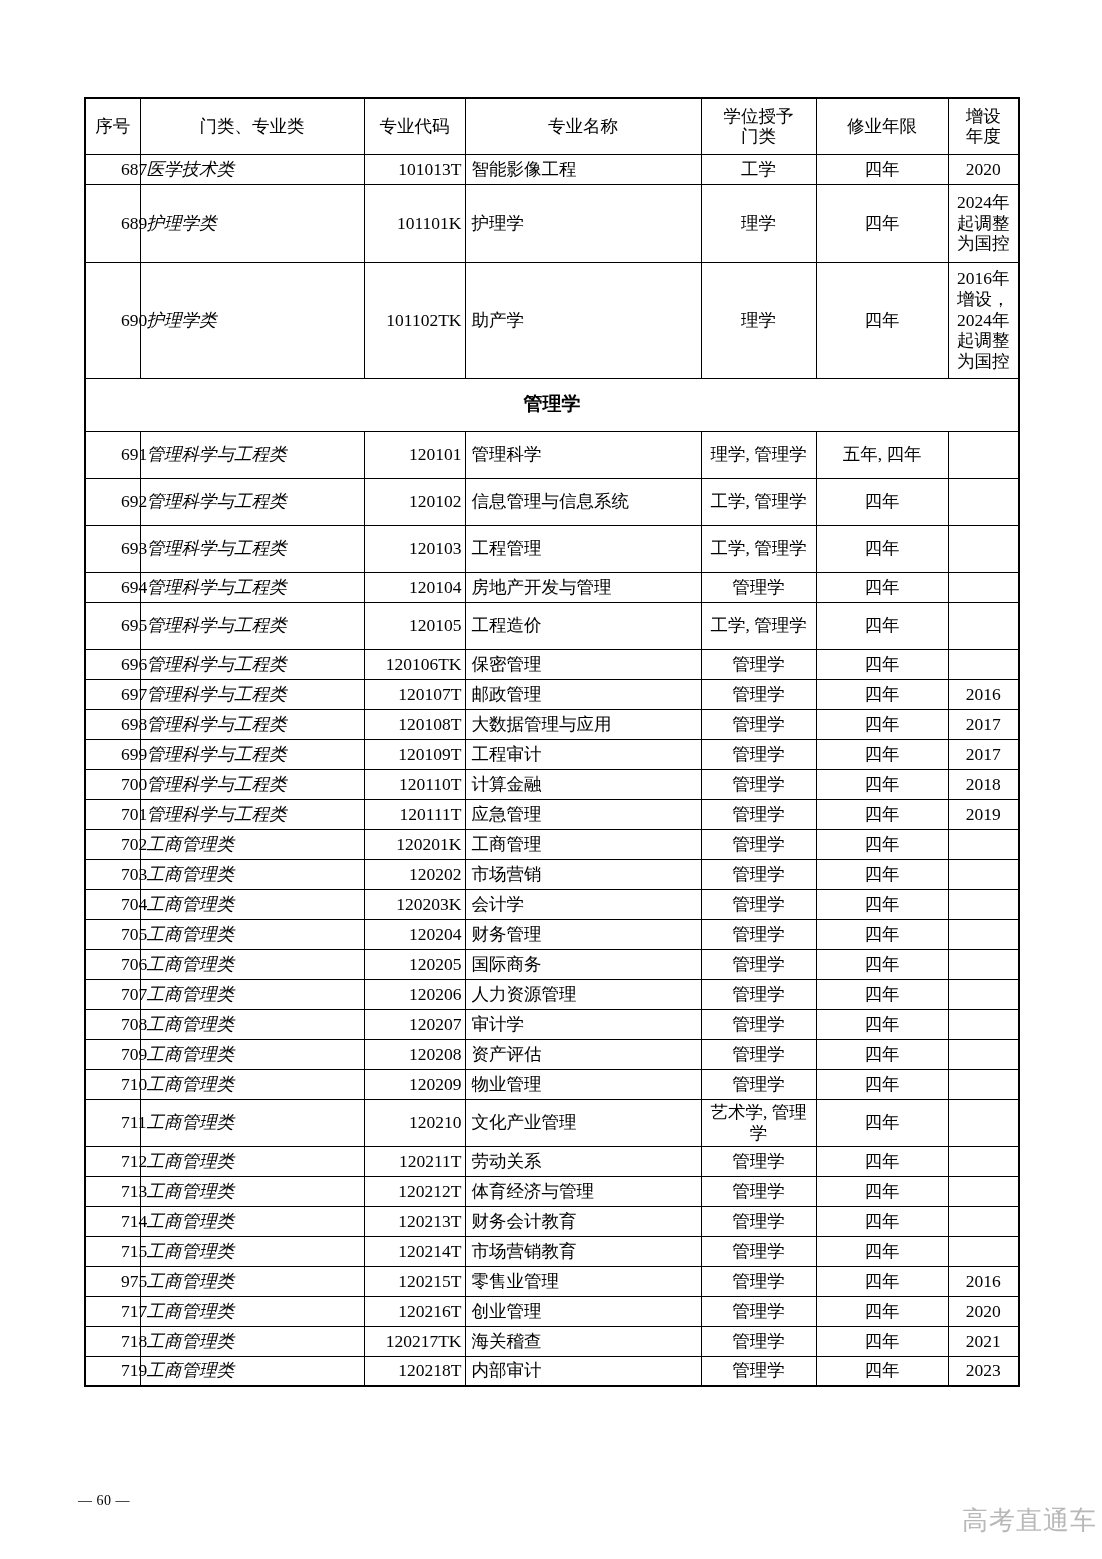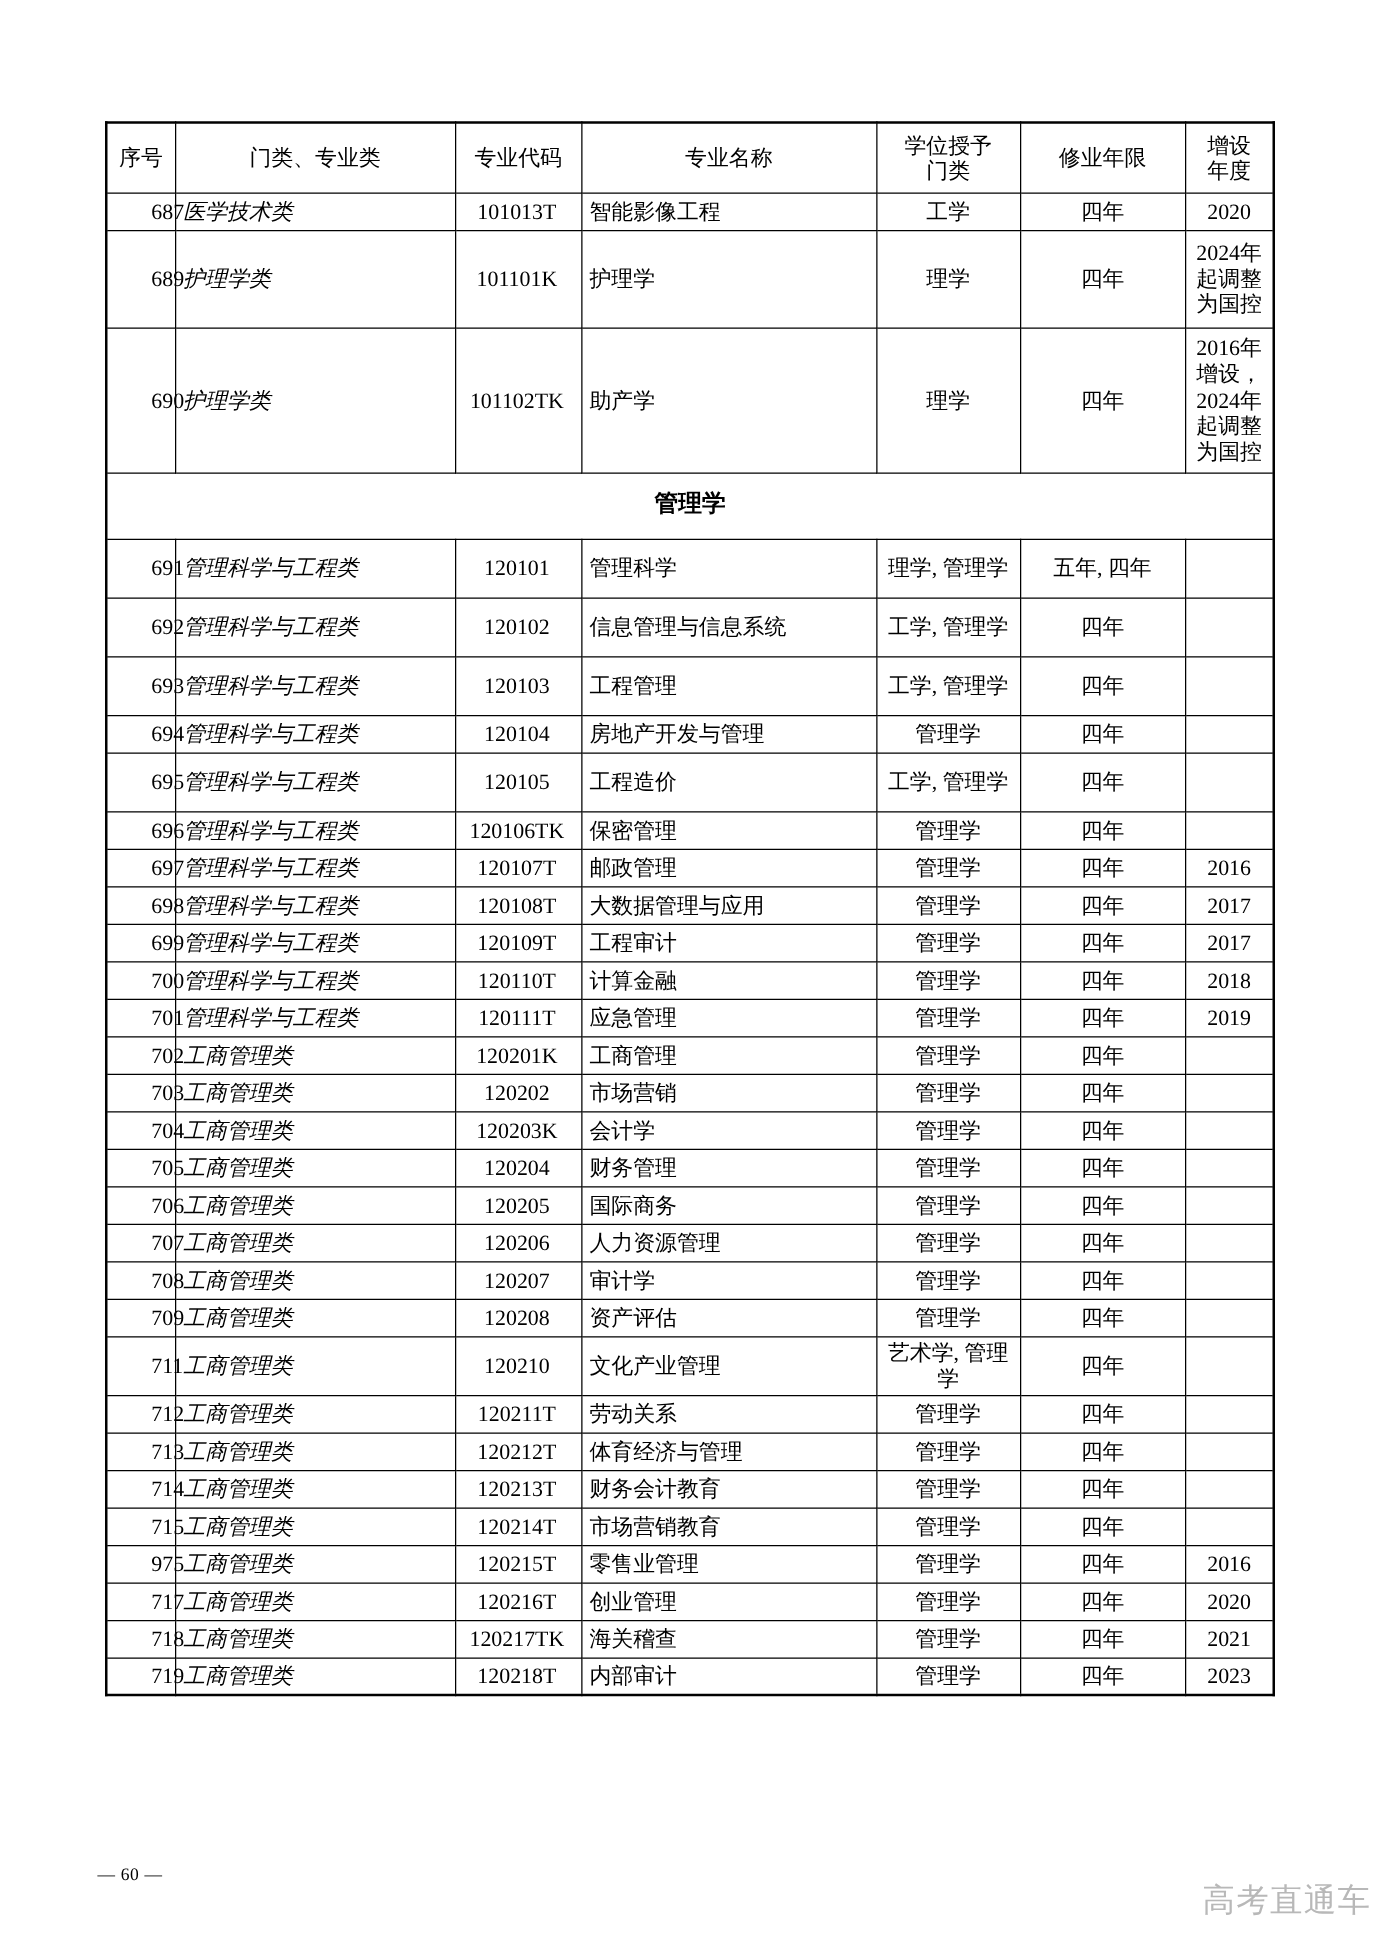--- a/index.html
+++ b/index.html
@@ -53,21 +53,21 @@
 
   thead td {
     text-align: center;
     font-weight: bold;
     font-size: 18.5px;
     height: 56px;
     line-height: 1.18;
   }
   tbody td.idx   { text-align: center; padding-left: 35px; }
   tbody td.cat   { text-align: left; padding-left: 6px; font-style: italic; }
-  tbody td.code  { text-align: center; padding-left: 1px; }
+  tbody td.code  { text-align: right; padding-left: 1px; }
   tbody td.pname { text-align: left; padding-left: 6px; }
   tbody td.deg   { text-align: center; }
   tbody td.dur   { text-align: center; }
   tbody td.year  { text-align: center; }
 
   tbody tr.row td { height: 30px; }
   tbody tr.tall2 td { height: 47px; }
   tbody tr.tall-689 td { height: 78px; }
   tbody tr.tall-690 td { height: 116px; margin-left: 20px; }
   tbody tr.section td {
@@ -324,20 +324,29 @@
           </tr>
           <tr class="row">
             <td class="idx">709</td>
             <td class="cat">工商管理类</td>
             <td class="code">120208</td>
             <td class="pname">资产评估</td>
             <td class="deg">管理学</td>
             <td class="dur">四年</td>
             <td class="year"></td>
           </tr>
+          <tr class="row">
+            <td class="idx">710</td>
+            <td class="cat">工商管理类</td>
+            <td class="code">120209</td>
+            <td class="pname">物业管理</td>
+            <td class="deg">管理学</td>
+            <td class="dur">四年</td>
+            <td class="year"></td>
+          </tr>
           <tr class="tall2">
             <td class="idx">711</td>
             <td class="cat">工商管理类</td>
             <td class="code">120210</td>
             <td class="pname">文化产业管理</td>
             <td class="deg">艺术学, 管理学</td>
             <td class="dur">四年</td>
             <td class="year"></td>
           </tr>
           <tr class="row">

